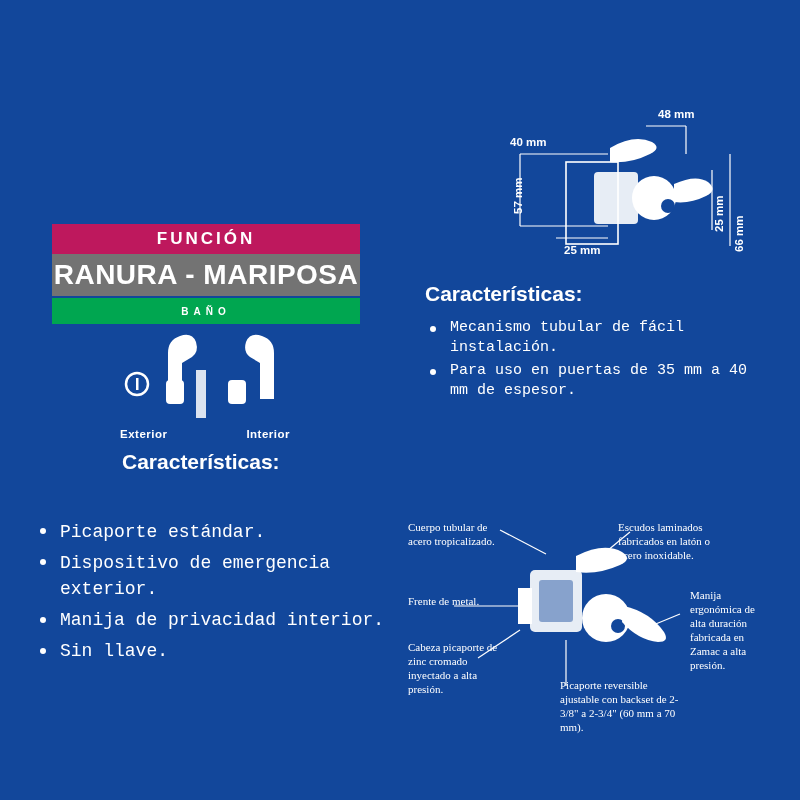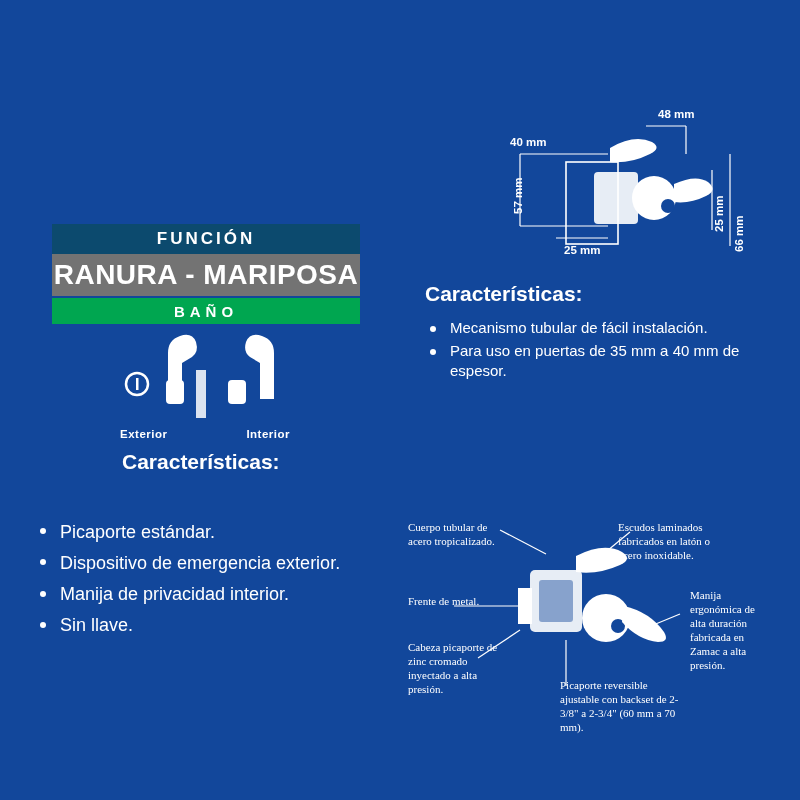--- a/index.html
+++ b/index.html
@@ -21,21 +21,21 @@
   }
 
   
   .badge {
     position: absolute;
     left: 52px;
     top: 224px;
     width: 308px;
   }
   .badge-top {
-    background: #0c4a6e;
+    background: #be185d;
     height: 30px;
     display: flex;
     align-items: center;
     justify-content: center;
     letter-spacing: 3px;
     font-size: 17px;
     font-weight: bold;
     color: #ffffff;
   }
   .badge-mid {
@@ -48,21 +48,21 @@
     font-weight: bold;
     color: #ffffff;
     letter-spacing: 0.5px;
   }
   .badge-bot {
     background: #00a650;
     height: 26px;
     display: flex;
     align-items: center;
     justify-content: center;
-    font-size: 15px;
+    font-size: 10px;
     font-weight: bold;
     letter-spacing: 5px;
     color: #ffffff;
     border-top: 2px solid #12479b;
   }
 
   
   .lockpair {
     position: absolute;
     left: 120px;
@@ -91,20 +91,21 @@
   #left-features-title {
     position: absolute;
     left: 122px;
     top: 450px;
   }
   .bullets {
     position: absolute;
     list-style: none;
     margin: 0;
     padding: 0;
+    font-family: Liberation Mono, monospace;
   }
   .bullets li {
     position: relative;
     padding-left: 26px;
     margin-bottom: 5px;
   }
   .bullets li:before {
     content: "";
     position: absolute;
     left: 6px;

